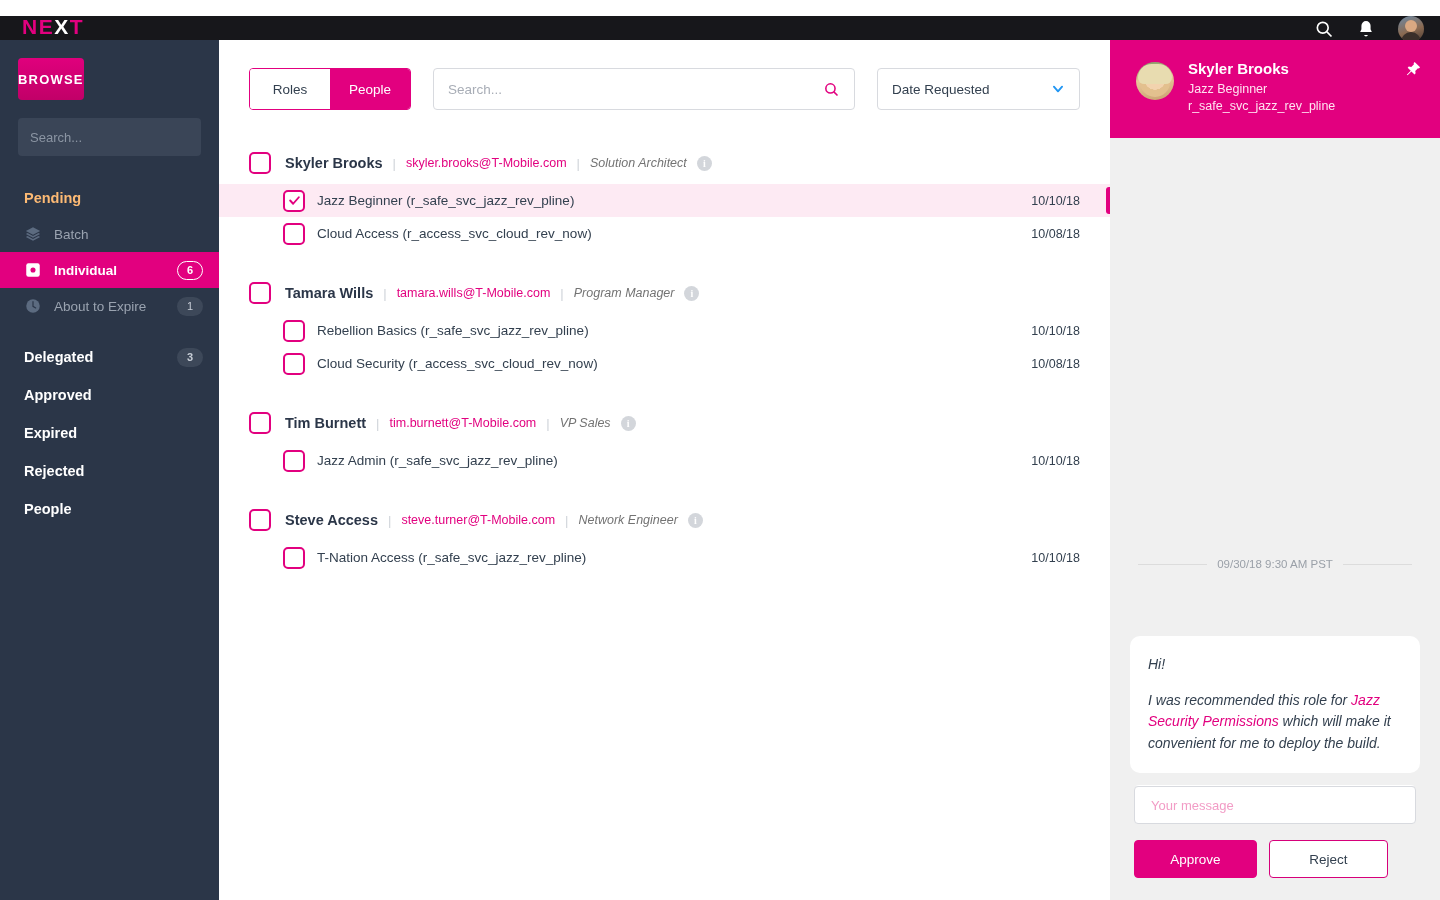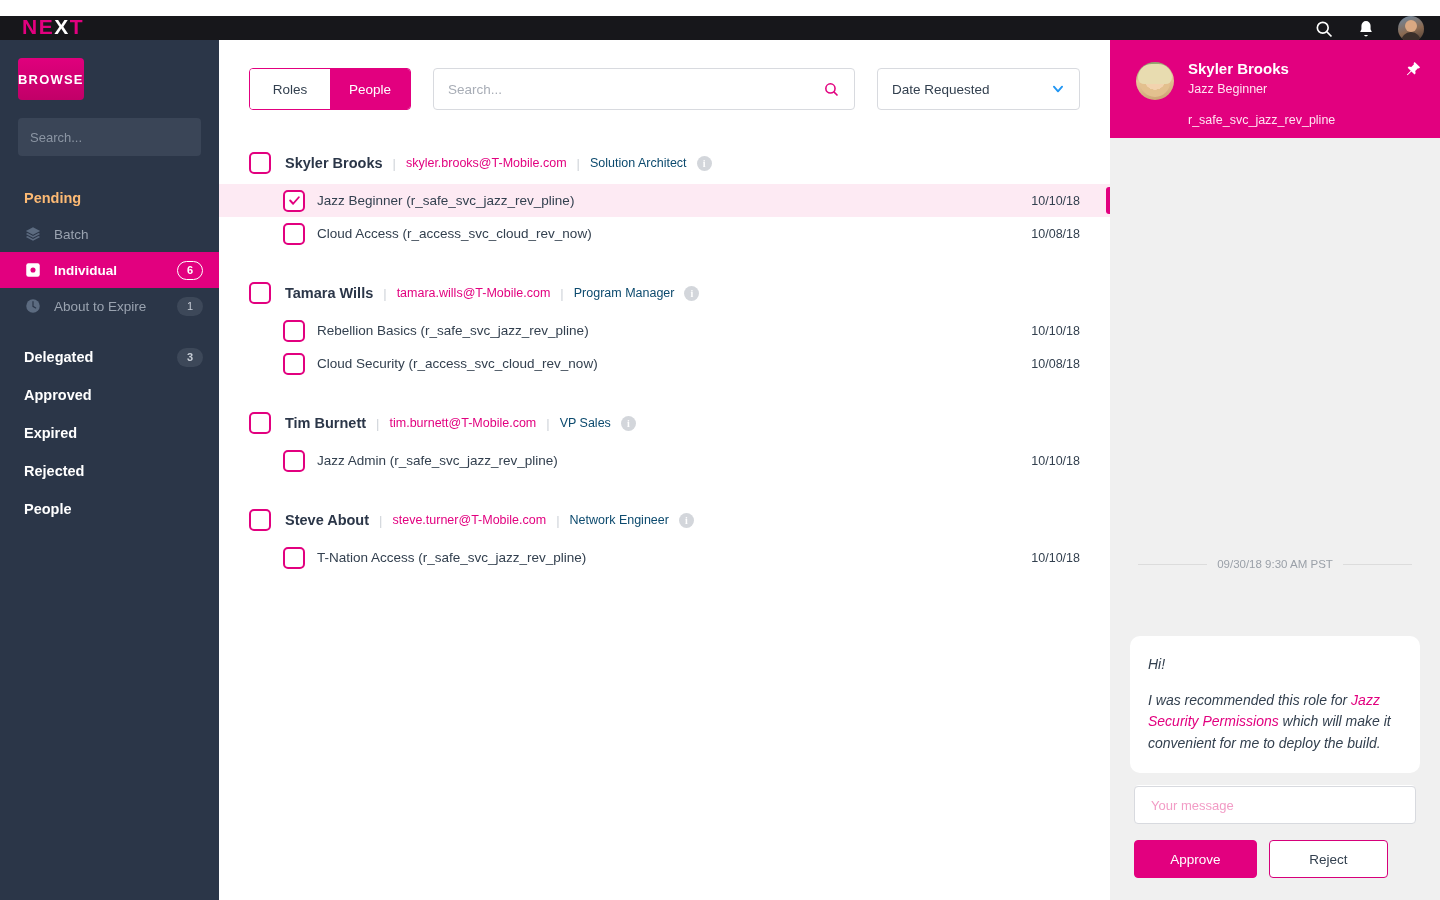--- a/index.html
+++ b/index.html
@@ -139,21 +139,21 @@
   }
   .cb {
     width: 22px; height: 22px; border: 2px solid #e2007f; border-radius: 5px;
     background: #fff; flex: 0 0 22px; cursor: pointer;
     display: flex; align-items: center; justify-content: center;
   }
   .cb.checked svg { width: 13px; height: 13px; color: #e2007f; }
   .person-name { margin-left: 14px; font-size: 14.5px; font-weight: 700; color: #2b3648; }
   .sep { margin: 0 10px; color: #cfd3d9; font-size: 13px; }
   .person-email { color: #e2007f; font-size: 12.5px; }
-  .person-role { color: #0c4a6e; font-size: 12.5px; }
+  .person-role { color: #737373; font-size: 12.5px; font-style: italic; }
   .info-icon {
     width: 15px; height: 15px; border-radius: 50%; background: #d3d6db; margin-left: 10px;
     color: #fff; font-size: 10px; font-weight: 700; display: flex;
     align-items: center; justify-content: center; font-family: "Liberation Serif", serif;
     cursor: pointer;
   }
   .req-row {
     display: flex; align-items: center; height: 33px; padding: 0 30px 0 64px;
     position: relative;
   }
@@ -186,21 +186,21 @@
     width:30px; height:30px; border-radius:50%;
     background: radial-gradient(circle at 50% 40%, #f2d3ae 0 45%, #e3c08e 46% 100%);
   }
   .p-avatar::after {
     content:""; position:absolute; left:50%; top:6%; transform:translateX(-50%);
     width:34px; height:20px; border-radius:17px 17px 8px 8px; background:#e8dcb0;
   }
   .p-meta { margin-left: 14px; color: #fff; }
   .p-name { font-size: 15px; font-weight: 700; }
   .p-role { font-size: 12.5px; margin-top: 5px; color: #ffe3f1; }
-  .p-key { font-size: 12.5px; margin-top: 17px; color: #ffe3f1; }
+  .p-key { font-size: 12.5px; margin-top: 3px; color: #ffe3f1; }
   .pin { margin-left: auto; width: 18px; height: 18px; color: #fff; cursor: pointer; }
 
   .chat { flex: 1; position: relative; padding: 0 20px; overflow: hidden; }
   .chat-date {
     position: absolute; top: 420px; left: 0; right: 0; text-align: center;
     font-size: 11.5px; color: #9aa0a8;
   }
   .chat-date span { background: #f0f0f0; padding: 0 10px; position: relative; z-index: 1; }
   .chat-date::before {
     content: ""; position: absolute; left: 28px; right: 28px; top: 50%;
@@ -400,21 +400,21 @@
       <div class="req-row">
         <div class="cb"></div>
         <span class="req-label">Jazz Admin  (r_safe_svc_jazz_rev_pline)</span>
         <span class="req-date">10/10/18</span>
       </div>
 
       <div class="group-gap"></div>
 
       <div class="person-row">
         <div class="cb"></div>
-        <span class="person-name">Steve About</span>
+        <span class="person-name">Steve Access</span>
         <span class="sep">|</span>
         <span class="person-email">steve.turner@T-Mobile.com</span>
         <span class="sep">|</span>
         <span class="person-role">Network Engineer</span>
         <span class="info-icon">i</span>
       </div>
       <div class="req-row">
         <div class="cb"></div>
         <span class="req-label">T-Nation Access  (r_safe_svc_jazz_rev_pline)</span>
         <span class="req-date">10/10/18</span>

